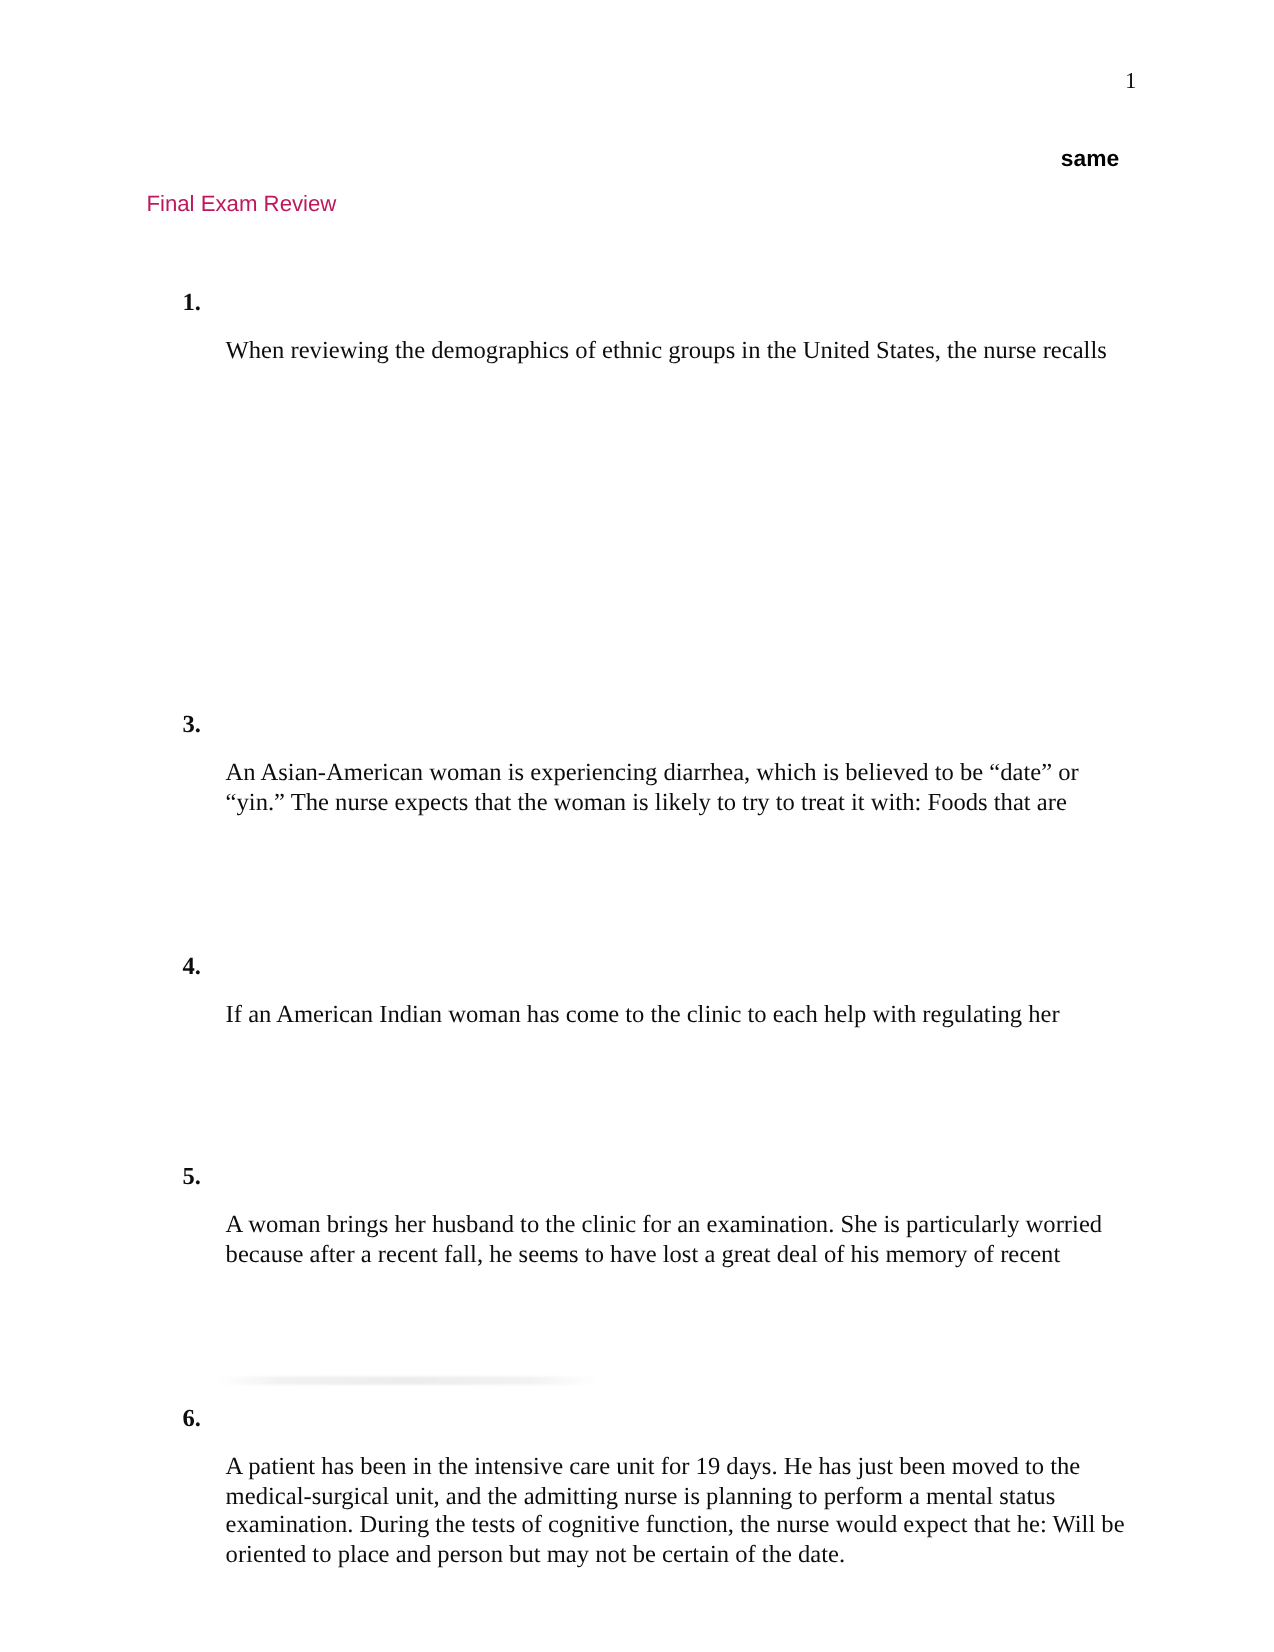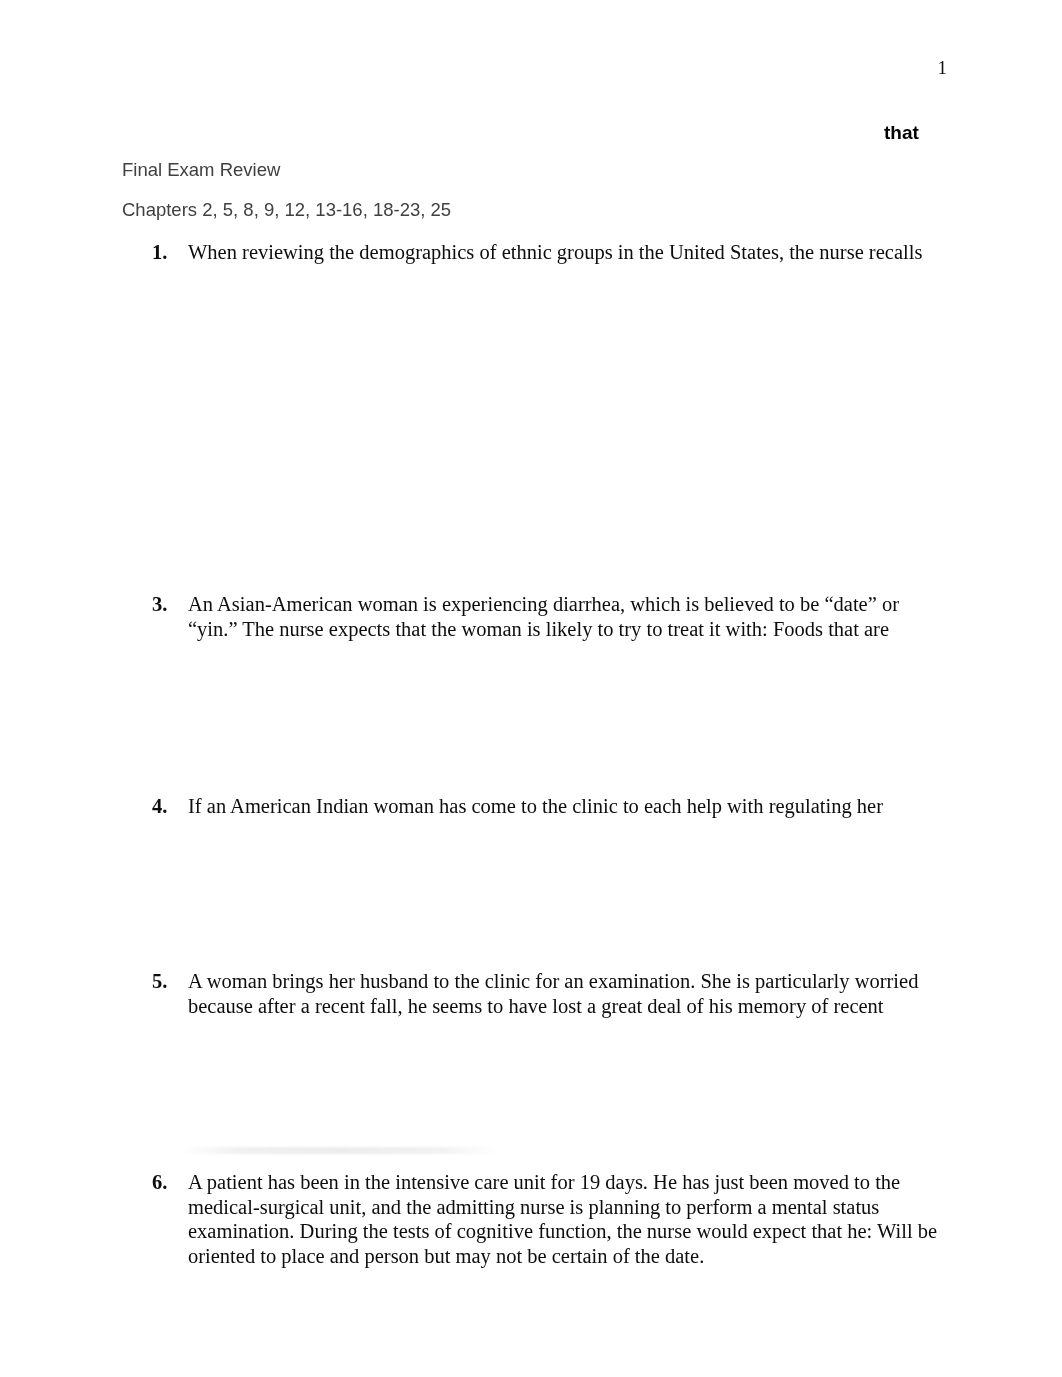--- a/index.html
+++ b/index.html
@@ -63,21 +63,21 @@
     white-space: nowrap;
   }
 
   
   .doc-heading {
     position: absolute;
     left: 122px;
     font-family: "Liberation Sans", sans-serif;
     font-size: 18.5px;
     line-height: 1.2;
-    color: #404040;
+    color: #be185d;
     white-space: nowrap;
   }
   #heading-title { top: 159px; }
   #heading-chapters { top: 199px; }
 
   
   .question {
     position: absolute;
     left: 152px;
     width: 800px;
@@ -92,20 +92,21 @@
     left: 0;
     top: 0;
     width: 30px;
     font-weight: 700;
     font-family: "Liberation Serif", serif;
     font-size: 20.5px;
   }
   .q-body {
     display: block;
     margin-left: 36px;
+    margin-top: 40px;
   }
   .q-body b {
     font-weight: 400;
   }
 
   
   .scan-artifact {
     position: absolute;
     left: 180px;
     top: 1147px;
@@ -121,26 +122,25 @@
   }
 </style>
 </head>
 <body>
 
 <div class="page">
 
   <div class="page-number">1</div>
 
   <div class="overlay-line">
-    <span class="overlay-over">that</span>
+    <span class="overlay-over">same</span>
   </div>
 
   <div class="doc-heading" id="heading-title">Final Exam Review</div>
 
-  <div class="doc-heading" id="heading-chapters">Chapters 2, 5, 8, 9, 12, 13-16, 18-23, 25</div>
 
   <div class="question" style="top:240px;">
     <span class="q-num">1.</span>
     <span class="q-body"><span>When reviewing the demographics of ethnic groups in the United States, the nurse recalls</span><b></b></span>
   </div>
 
   <div class="question" style="top:592px;">
     <span class="q-num">3.</span>
     <span class="q-body"><span>An Asian-American woman is experiencing diarrhea, which is believed to be “date” or “yin.” The nurse expects that the woman is likely to try to treat it with</span><b>: Foods that are</b></span>
   </div>

